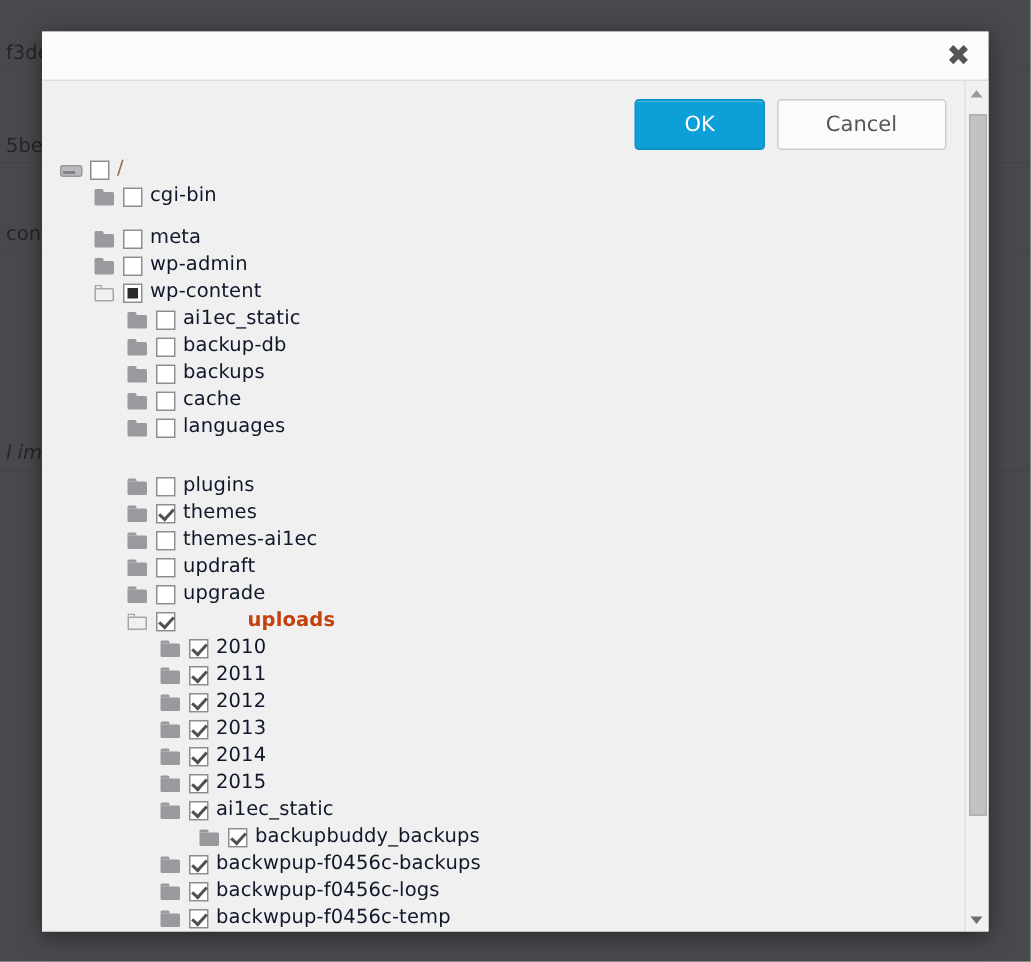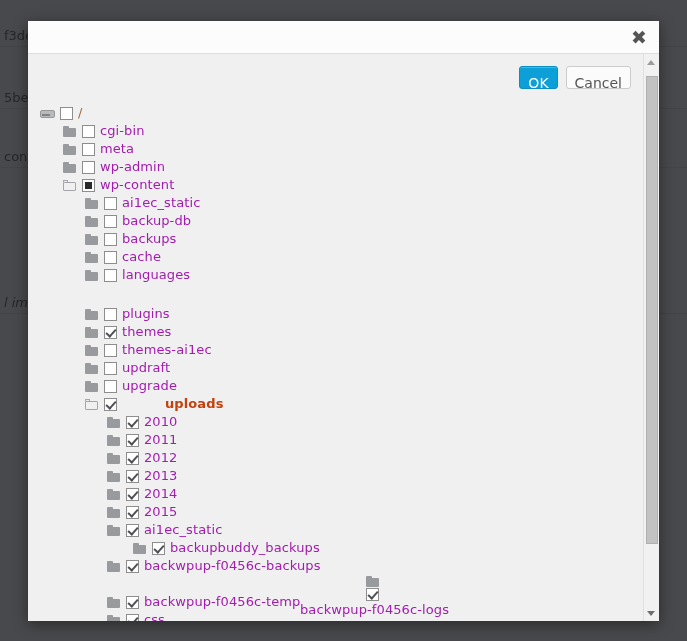--- a/index.html
+++ b/index.html
@@ -102,25 +102,25 @@
     right: 28px;
     top: 12px;
     display: flex;
     gap: 8px;
     z-index: 5;
   }
   .btn {
     font-family: "DejaVu Sans", "Liberation Sans", sans-serif;
     font-size: 14px;
     line-height: 1;
-    padding: 9px 8px;
+    padding: 9px 32px;
     border-radius: 3px;
     cursor: pointer;
     box-sizing: border-box;
-    height: 23px;
+    height: 34px;
   }
   .btn-primary {
     background: #0d9fd8;
     border: 1px solid #0b8ec2;
     color: #ffffff;
     box-shadow: inset 0 1px 0 rgba(255,255,255,0.25);
   }
   .btn-secondary {
     background: #fbfbfb;
     border: 1px solid #cccccc;
@@ -246,21 +246,21 @@
     position: absolute;
     left: 2px;
     top: 2px;
     width: 7px;
     height: 7px;
     background: #2b2b2b;
   }
 
   .node .label {
     font-size: 13px;
-    color: #a21caf;
+    color: #0f172a;
     letter-spacing: 0.1px;
   }
   .node.bold .label { font-weight: bold; color: #c2410c; margin-left: 43px; }
   .node .label.slash { color: #9a6b45; }
 
   
   #scrollbar {
     position: absolute;
     right: 0;
     top: 0;
@@ -338,21 +338,21 @@
           <div class="node" style="padding-left: 12px;">
             <span class="icon-drive"></span>
             <span class="cb"></span>
             <span class="label slash">/</span>
           </div>
           <div class="node" style="padding-left: 34px;">
             <span class="icon-folder"></span>
             <span class="cb"></span>
             <span class="label">cgi-bin</span>
           </div>
-          <div class="node" style="padding-left: 34px;">
+          <div class="node" style="padding-left: 34px; margin-top: 10px;">
             <span class="icon-folder"></span>
             <span class="cb"></span>
             <span class="label">meta</span>
           </div>
           <div class="node" style="padding-left: 34px;">
             <span class="icon-folder"></span>
             <span class="cb"></span>
             <span class="label">wp-admin</span>
           </div>
           <div class="node" style="padding-left: 34px;">
@@ -453,21 +453,21 @@
           <div class="node" style="padding-left: 104px;">
             <span class="icon-folder"></span>
             <span class="cb checked"></span>
             <span class="label">backupbuddy_backups</span>
           </div>
           <div class="node" style="padding-left: 78px;">
             <span class="icon-folder"></span>
             <span class="cb checked"></span>
             <span class="label">backwpup-f0456c-backups</span>
           </div>
-          <div class="node" style="padding-left: 78px; flex-direction: column;">
+          <div class="node" style="padding-left: 78px;">
             <span class="icon-folder"></span>
             <span class="cb checked"></span>
             <span class="label">backwpup-f0456c-logs</span>
           </div>
           <div class="node" style="padding-left: 78px;">
             <span class="icon-folder"></span>
             <span class="cb checked"></span>
             <span class="label">backwpup-f0456c-temp</span>
           </div>
           <div class="node" style="padding-left: 78px; text-align: center;">

